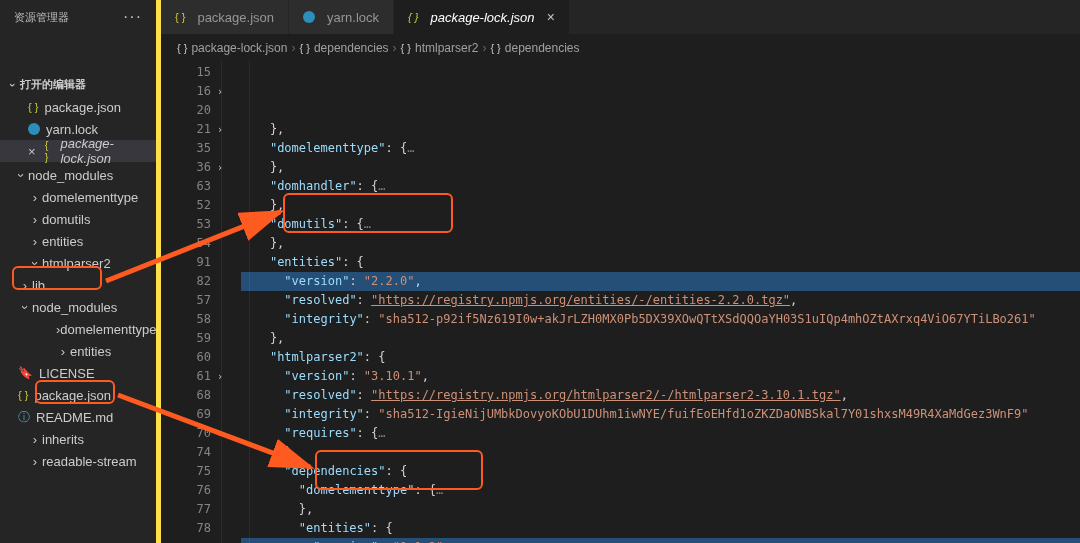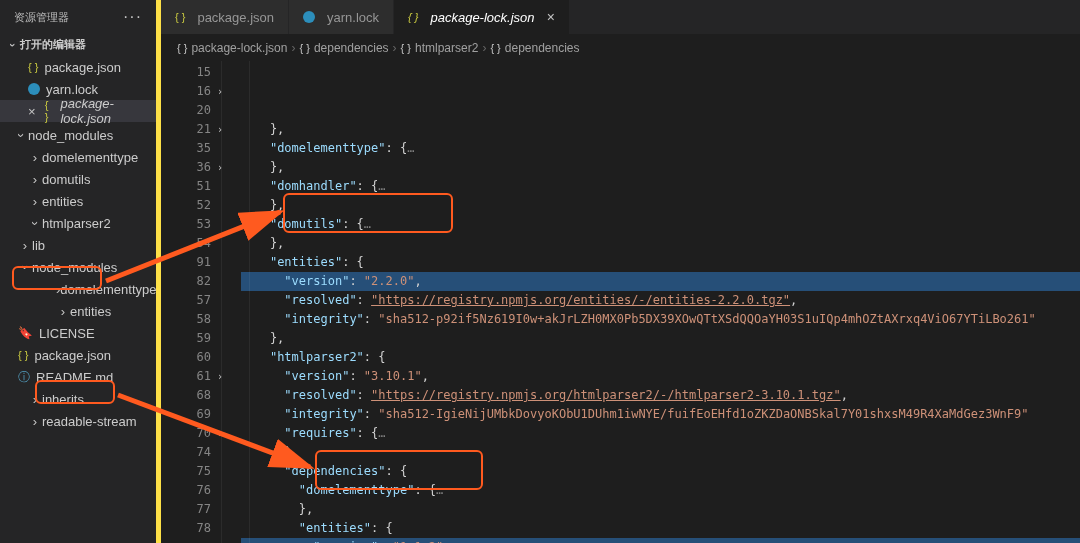--- a/index.html
+++ b/index.html
@@ -32,20 +32,21 @@
     }
     .sidebar-header .dots { margin-left: auto; color: #c5c5c5; font-size: 16px; letter-spacing: 1px;}
     .section-header {
       display: flex;
       align-items: center;
       padding: 3px 6px;
       font-size: 11px;
       font-weight: 700;
       color: #cccccc;
       cursor: pointer;
+      margin-top: 40px;
     }
     .chev { display: inline-block; width: 14px; text-align: center; color: #c5c5c5;}
     .chev::before { content: '›'; display:inline-block;}
     .chev.down::before { transform: rotate(90deg); display: inline-block;}
     .tree { padding: 1px 0; }
     .tree-item {
       display: flex;
       align-items: center;
       padding: 2px 0 2px 14px;
       height: 22px;
@@ -262,21 +263,21 @@
       <span>dependencies</span>
     </div>
     <div class="code-area">
       <div class="gutter" id="gutter">
           <div class="ln">15</div>
           <div class="ln">16<span class="fold">›</span></div>
           <div class="ln">20</div>
           <div class="ln">21<span class="fold">›</span></div>
           <div class="ln">35</div>
           <div class="ln">36<span class="fold">›</span></div>
-          <div class="ln">51</div>
+          <div class="ln">63</div>
           <div class="ln">52</div>
           <div class="ln">53</div>
           <div class="ln">54</div>
           <div class="ln">91</div>
           <div class="ln">82</div>
           <div class="ln">57</div>
           <div class="ln">58</div>
           <div class="ln">59</div>
           <div class="ln">60</div>
           <div class="ln">61<span class="fold">›</span></div>

